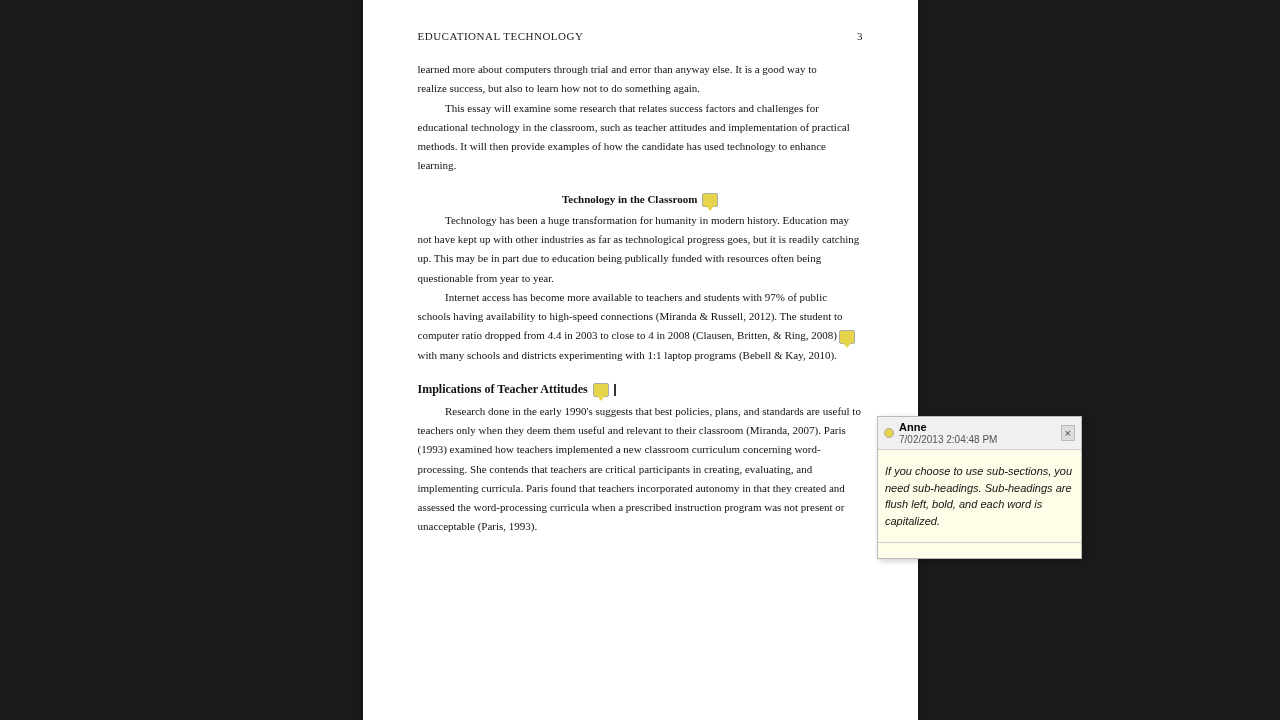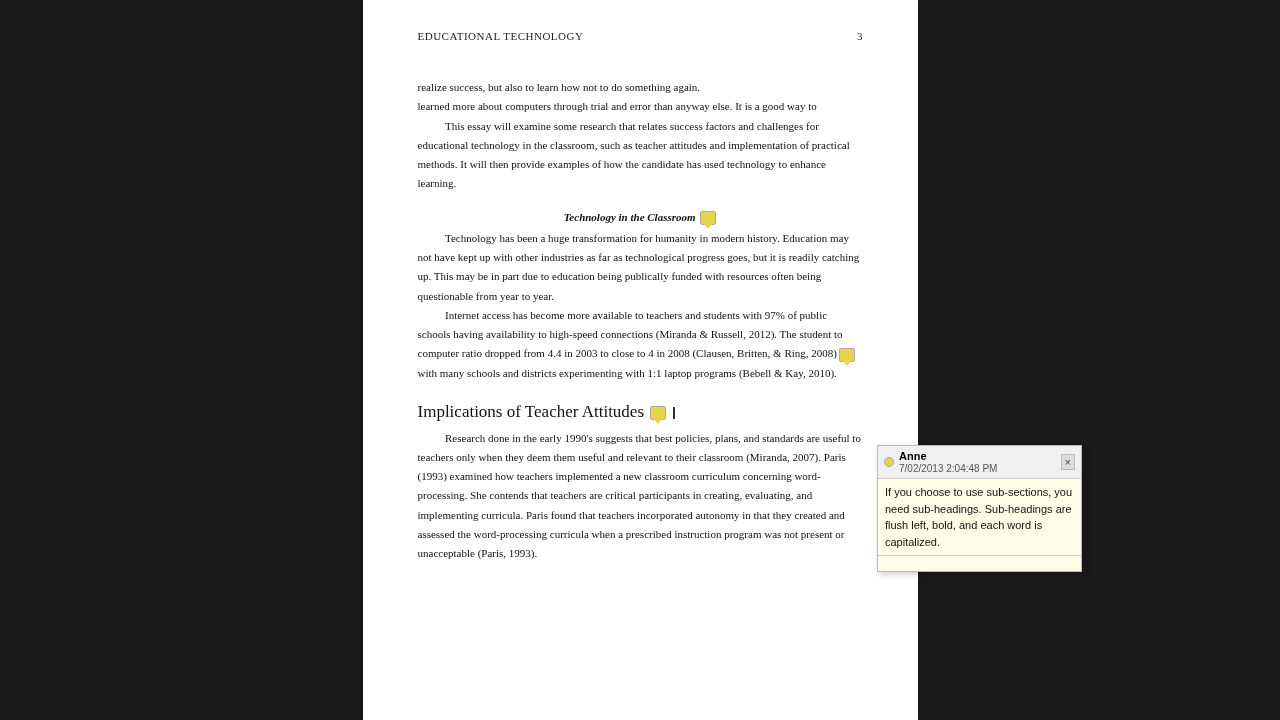--- a/index.html
+++ b/index.html
@@ -18,21 +18,21 @@
       width: 555px;
       min-height: 720px;
       padding: 30px 55px 40px 55px;
       position: relative;
       box-shadow: 0 0 10px rgba(0,0,0,0.3);
     }
     .page-header {
       display: flex;
       justify-content: space-between;
       align-items: baseline;
-      margin-bottom: 36px;
+      margin-bottom: 18px;
       text-align: right;
     }
     .page-header-title {
       font-size: 11px;
       letter-spacing: 0.5px;
       color: #222;
     }
     .page-number {
       font-size: 11px;
       color: #222;
@@ -52,26 +52,25 @@
       display: block;
       font-family: Liberation Serif, serif;
     }
     .section-heading {
       text-align: center;
       font-weight: bold;
       font-size: 11px;
       margin: 14px 0 2px 0;
       line-height: 1.75;
       position: relative;
-      font-style: italic;
     }
     .section-heading-left {
       text-align: left;
-      font-weight: normal;
-      font-size: 17px;
+      font-weight: bold;
+      font-size: 12px;
       margin: 14px 0 2px 0;
       line-height: 1.75;
       position: relative;
     }
     .comment-bubble {
       display: inline-block;
       width: 16px;
       height: 14px;
       background: #e6d44a;
       border: 1px solid #aaa;
@@ -98,21 +97,21 @@
       height: 12px;
       background: #333;
       vertical-align: middle;
       margin-left: 2px;
     }
 
     
     .comment-popup {
       position: fixed;
       right: 198px;
-      top: 445px;
+      top: 416px;
       width: 205px;
       background: #fffde7;
       border: 1px solid #bbb;
       box-shadow: 2px 2px 6px rgba(0,0,0,0.2);
       font-family: Arial, sans-serif;
       font-size: 11px;
       z-index: 100;
       margin-left: 19px;
     }
     .comment-popup-header {
@@ -149,43 +148,44 @@
     .comment-close {
       cursor: pointer;
       font-size: 11px;
       color: #444;
       background: #ddd;
       border: 1px solid #bbb;
       padding: 0 3px;
       line-height: 14px;
     }
     .comment-body {
-      padding: 5px 7px;
+      padding: 13px 7px;
       font-size: 11px;
       line-height: 1.5;
       color: #111;
       min-height: 60px;
+      font-style: italic;
     }
     .comment-footer {
       border-top: 1px solid #ccc;
       height: 16px;
     }
   </style>
 </head>
 <body>
 
 <div class="page-wrapper">
   <div class="page-header">
     <span class="page-header-title">EDUCATIONAL TECHNOLOGY</span>
     <span class="page-number">3</span>
   </div>
 
   <div class="body-text">
+    <p>learned more about computers through trial and error than anyway else.  It is a good way to</p>
     <p>realize success, but also to learn how not to do something again.</p>
-    <p>learned more about computers through trial and error than anyway else.  It is a good way to</p>
 
     <p>
       <span class="indent">This essay will examine some research that relates success factors and challenges for educational technology in the classroom, such as teacher attitudes and implementation of practical methods.  It will then provide examples of how the candidate has used technology to enhance learning.</span>
     </p>
 
     <div class="section-heading">
       <span>Technology in the Classroom</span>
       <span class="comment-bubble"></span>
     </div>
 

